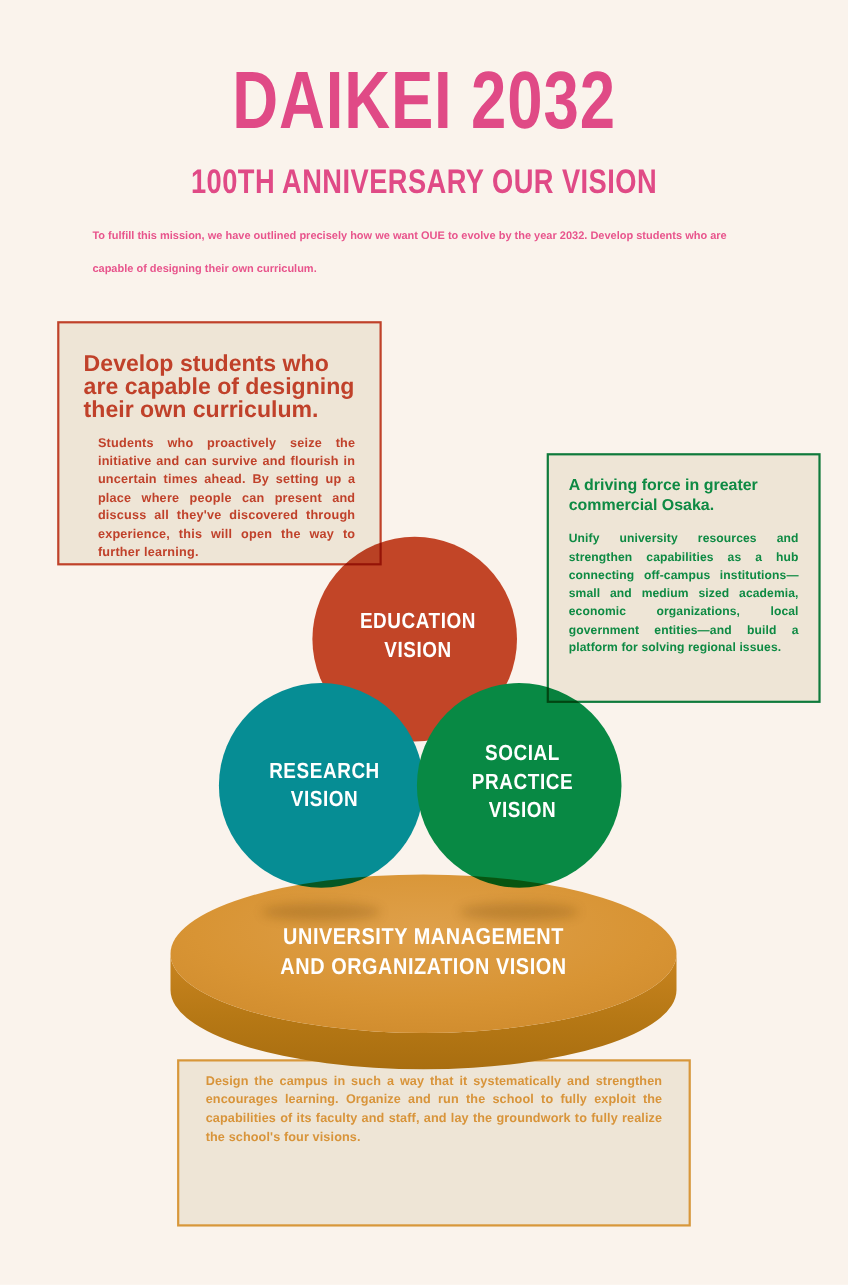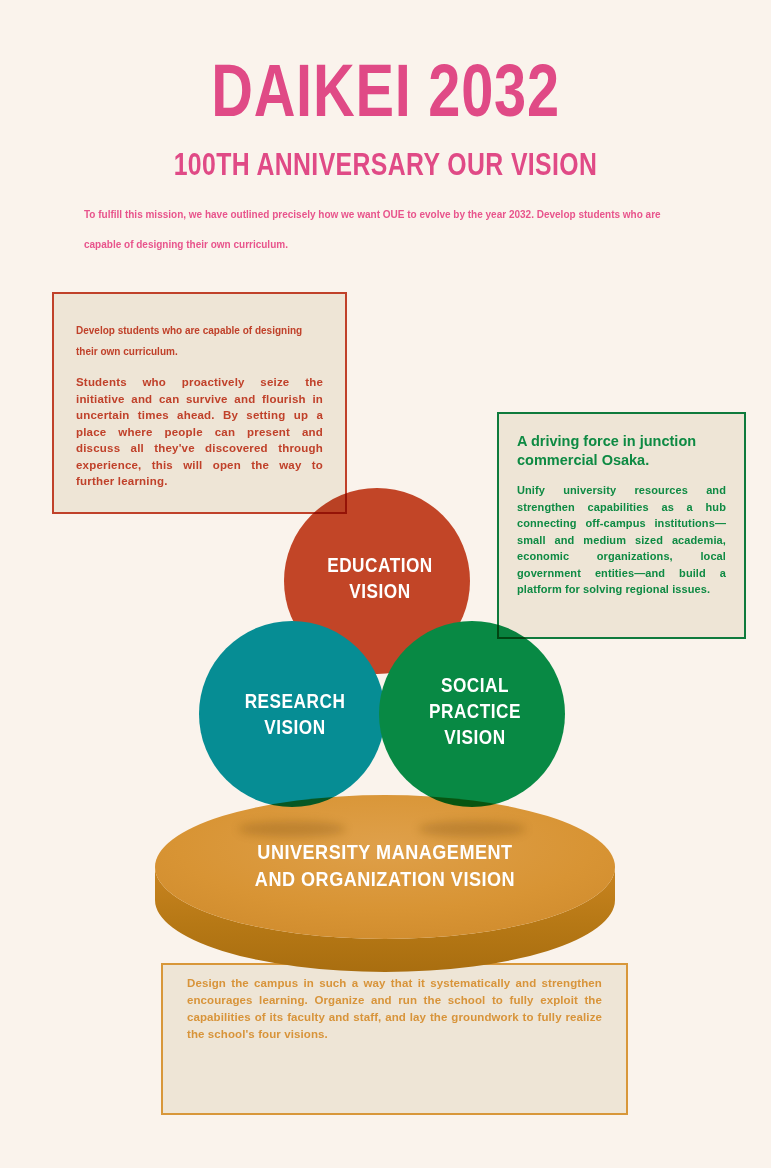--- a/index.html
+++ b/index.html
@@ -56,26 +56,26 @@
   }
   .box .head{ font-weight:bold; }
   .box .body{ font-weight:bold; text-align:justify; }
 
   
   #box-education{
     left:52px;top:292px;width:295px;height:222px;
     border:2px solid #C0412A;
   }
   #box-education .head{
-    color:#C0412A;font-size:10px;line-height:21px;
+    color:#C0412A;font-size:21px;line-height:21px;
     padding:26px 22px 0 22px;font-weight:600;
   }
   #box-education .body{
     color:#C0412A;font-size:11.5px;line-height:16.5px;
-    padding:12px 22px 0 22px;letter-spacing:0.2px;
+    padding:12px 22px 0 22px;letter-spacing:0.2px;margin-left:13px;
   }
 
   
   #box-social{
     left:497px;top:412px;width:249px;height:227px;
     border:2px solid #0E7A3C;
   }
   #box-social .head{
     color:#0E8A43;font-size:14.5px;line-height:19px;
     padding:18px 18px 0 18px;font-weight:bold;
@@ -136,21 +136,21 @@
   <div class="title">DAIKEI 2032</div>
   <div class="subtitle">100TH ANNIVERSARY OUR VISION</div>
   <div class="lede">To fulfill this mission, we have outlined precisely how we want OUE to evolve by the year 2032. Develop students who are capable of designing their own curriculum.</div>
 
   <div class="box" id="box-education">
     <div class="head">Develop students who are capable of designing their own curriculum.</div>
     <div class="body">Students who proactively seize the initiative and can survive and flourish in uncertain times ahead. By setting up a place where people can present and discuss all they've discovered through experience, this will open the way to further learning.</div>
   </div>
 
   <div class="box" id="box-social">
-    <div class="head">A driving force in junction commercial Osaka.</div>
+    <div class="head">A driving force in greater commercial Osaka.</div>
     <div class="body">Unify university resources and strengthen capabilities as a hub connecting off-campus institutions—small and medium sized academia, economic organizations, local government entities—and build a platform for solving regional issues.</div>
   </div>
 
 
   <div class="box" id="box-management">
     <div class="body">Design the campus in such a way that it systematically and strengthen encourages learning. Organize and run the school to fully exploit the capabilities of its faculty and staff, and lay the groundwork to fully realize the school's four visions.</div>
   </div>
 
   <svg class="venn" width="771" height="1168" viewBox="0 0 771 1168">
     <defs>

